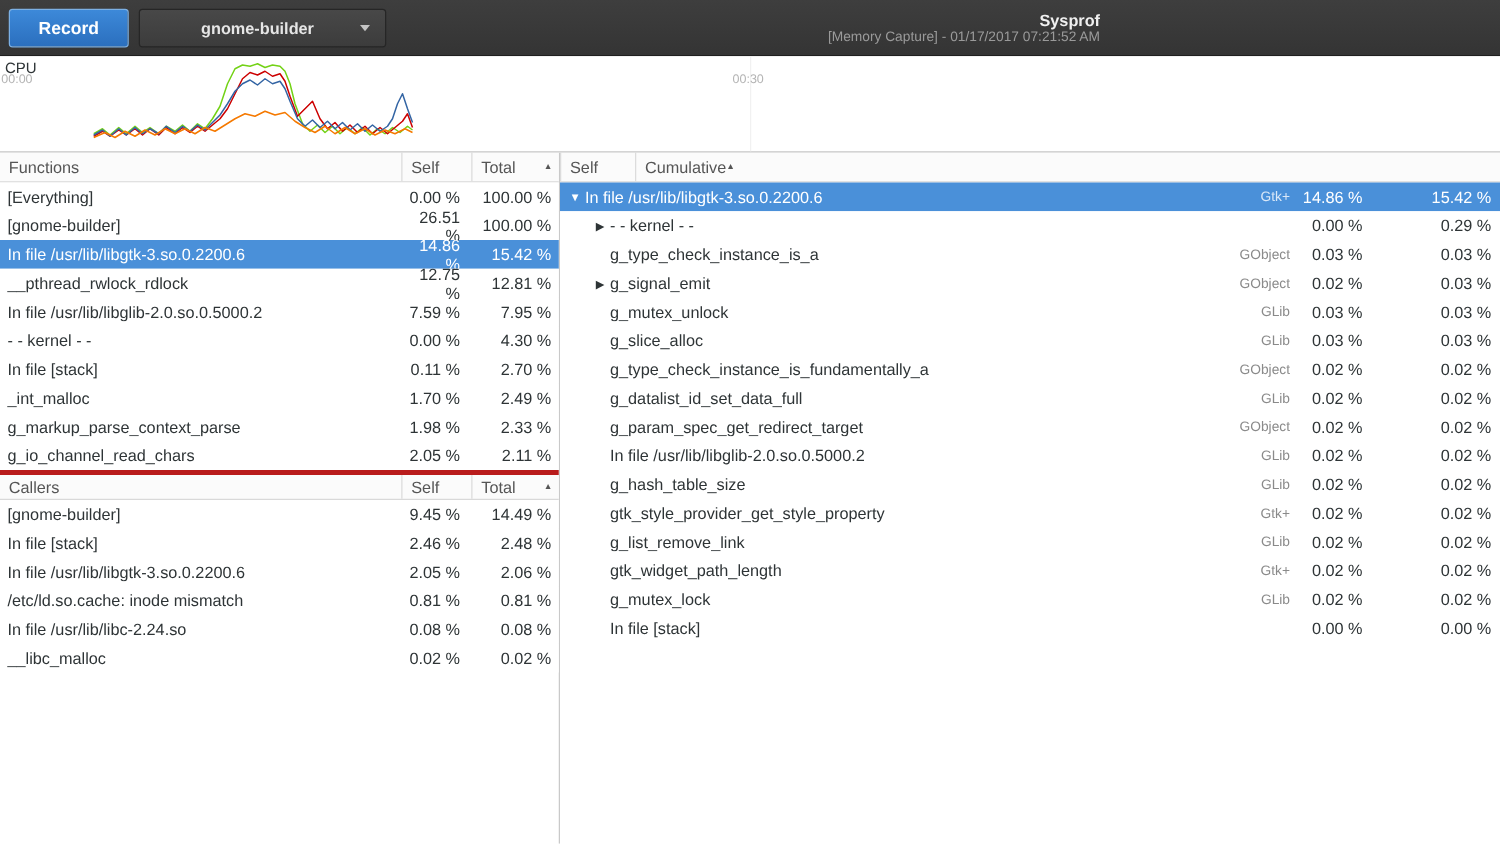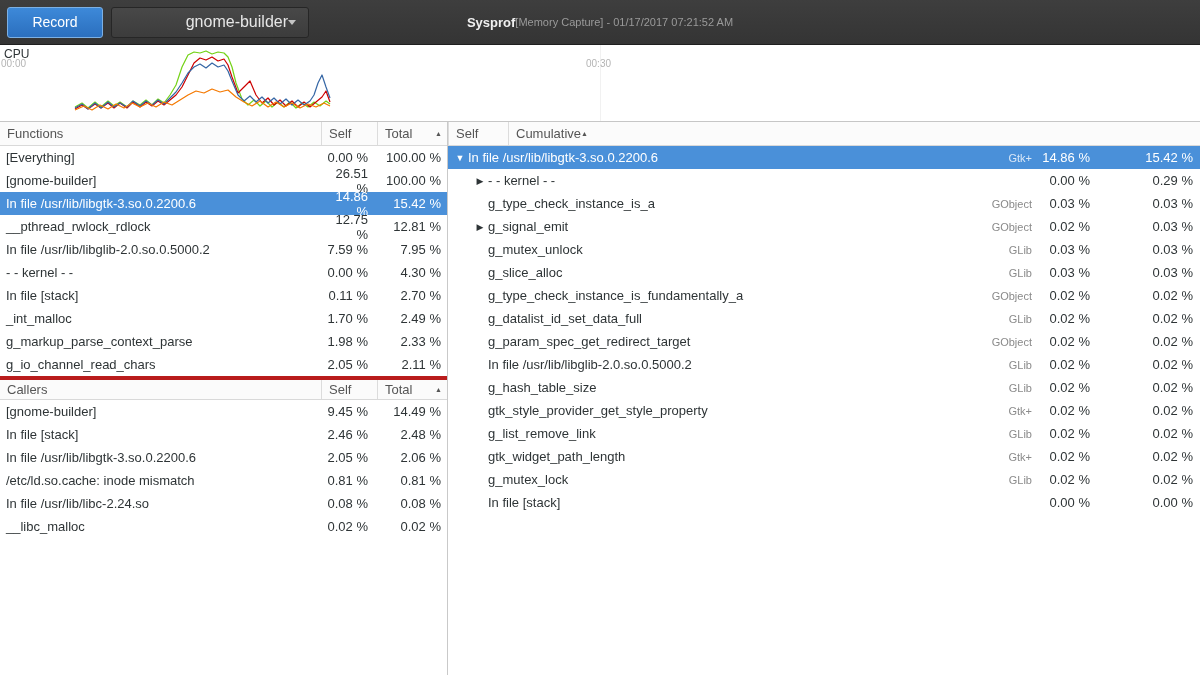--- a/index.html
+++ b/index.html
@@ -3,31 +3,31 @@
 <meta charset="utf-8">
 <style>
   * { margin:0; padding:0; box-sizing:border-box; }
   html,body { width:1200px; height:675px; overflow:hidden; background:#fff;
     font-family:"Liberation Sans", sans-serif; font-size:13px; color:#2e3436; }
 
   
   .headerbar { height:45px; background:linear-gradient(#3e3e3e,#343434);
     border-bottom:1px solid #1f1f1f; display:flex; align-items:center;
     padding:0 7px; position:relative; }
-  button { font-family:inherit; cursor:default; }
+  button { font-family:inherit; cursor:default;font-weight:bold; }
   .record-btn { height:31px; width:96px; background:linear-gradient(#3d89d9,#2b6fbe);
     border:1px solid #7cb0e4; border-radius:3px; color:#fff; font-size:14px; }
   .target-combo { height:31px; width:198px; margin-left:8px;
     background:linear-gradient(#484848,#3c3c3c); border:1px solid #262626;
     border-radius:3px; color:#e6e6e6; display:flex; align-items:center; padding:0 12px; }
-  .target-combo .label { flex:1; text-align:right; font-size:16px; }
+  .target-combo .label { flex:1; text-align:center; font-size:13px;font-weight:bold; }
   .combo-arrow { width:0; height:0; border-left:4px solid transparent;
     border-right:4px solid transparent; border-top:5px solid #c4c4c4; }
   .title-box { position:absolute; left:320px; right:320px; top:0; height:45px;
-    display:flex; align-items:center; justify-content:center;
+    display:flex; flex-direction:column; align-items:flex-end; justify-content:center;
     pointer-events:none; }
   .title { color:#f0f0f0; font-weight:bold; font-size:13px; line-height:15px; }
   .subtitle { color:#9a9a9a; font-size:11px; line-height:13px; }
   .right-group { margin-left:auto; display:flex; align-items:center; z-index:2; }
   .samples { color:#bdbdbd; margin-right:16px; }
   .menu-btn { width:35px; height:31px; background:linear-gradient(#484848,#3c3c3c);
     border:1px solid #262626; border-radius:3px; display:flex; align-items:center;
     justify-content:center; margin-right:14px; }
   .burger { display:block; width:13px; height:2px; background:#e8e8e8;
     box-shadow:0 -5px 0 #e8e8e8, 0 5px 0 #e8e8e8; }

